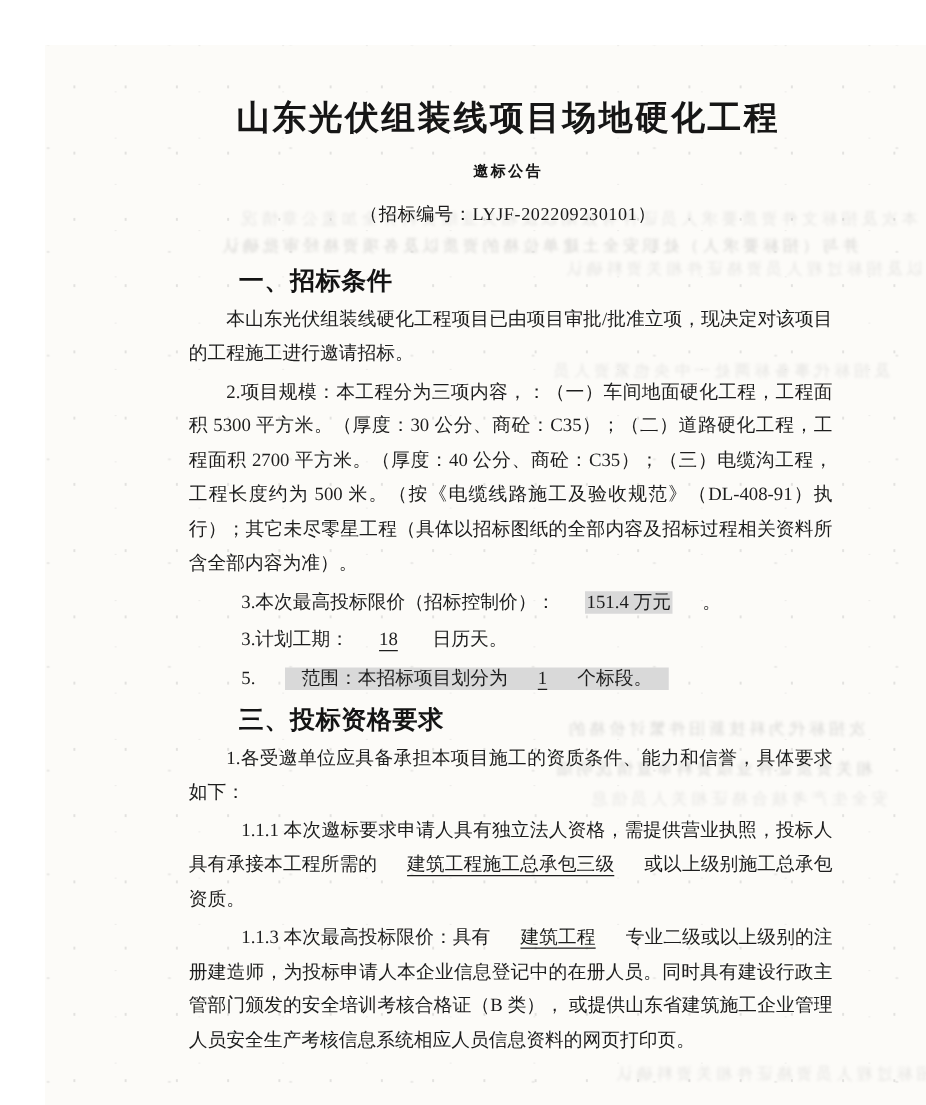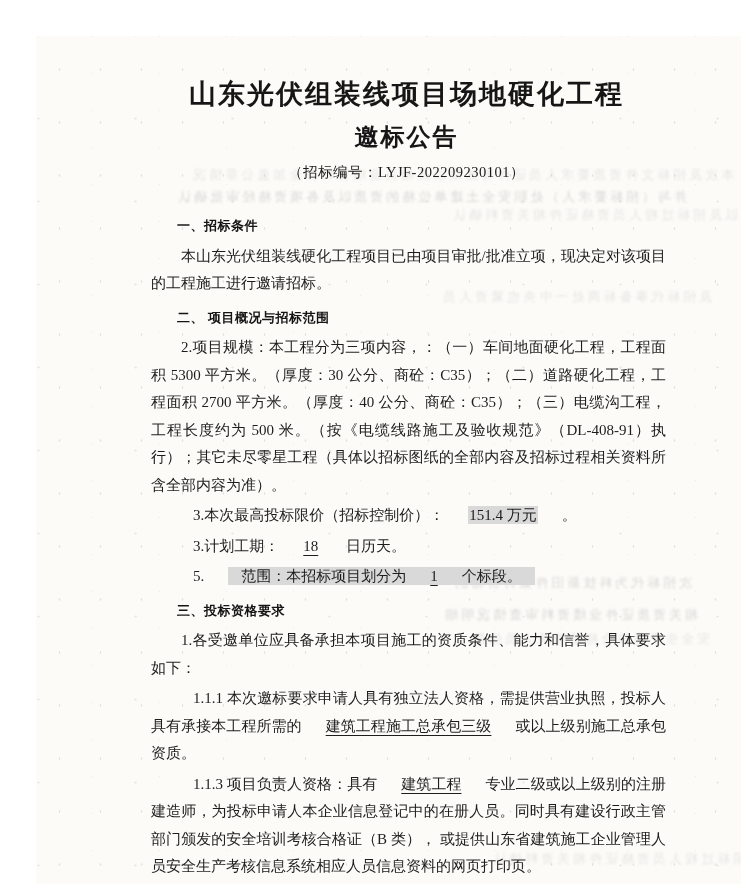--- a/index.html
+++ b/index.html
@@ -43,21 +43,21 @@
   .doc-title {
     font-family: "Liberation Sans", "DejaVu Sans", sans-serif;
     font-size: 27px;
     font-weight: 700;
     letter-spacing: 2px;
     line-height: 36px;
     color: #161616;
   }
   .doc-subtitle {
     font-family: "Liberation Sans", "DejaVu Sans", sans-serif;
-    font-size: 24px;
+    font-size: 12px;
     font-weight: 700;
     letter-spacing: 2px;
     line-height: 26px;
     margin-top: 12px;
     color: #161616;
   }
   .tender-no {
     font-size: 14.5px;
     font-weight: 400;
     letter-spacing: .5px;
@@ -68,21 +68,21 @@
 
   .content {
     margin: 30px 99px 0 103px;
     font-size: 15px;
     line-height: 27.5px;
     text-align: justify;
   }
   .content p { margin: 3px 0; text-indent: 2em; }
   .content h3 {
     font-family: "Liberation Sans", "DejaVu Sans", sans-serif;
-    font-size: 13px;
+    font-size: 20px;
     font-weight: 700;
     letter-spacing: .5px;
     margin: 6px 0 3px;
     text-indent: 2em;
     color: #141414;
   }
   .loc { margin-bottom: 6px; }
 
   .u {
     text-decoration: underline;
@@ -125,29 +125,28 @@
       <h2 class="doc-subtitle">邀标公告</h2>
       <div class="tender-no">（招标编号：LYJF-202209230101）</div>
     </header>
 
     <main class="content">
 
 
       <h3>一、招标条件</h3>
       <p>本山东光伏组装线硬化工程项目已由项目审批/批准立项，现决定对该项目的工程施工进行邀请招标。</p>
 
-      <h3>二、 项目概况与招标范围</h3>
       <p>2.项目规模：本工程分为三项内容，：（一）车间地面硬化工程，工程面积 5300 平方米。（厚度：30 公分、商砼：C35）；（二）道路硬化工程，工程面积 2700 平方米。（厚度：40 公分、商砼：C35）；（三）电缆沟工程，工程长度约为 500 米。（按《电缆线路施工及验收规范》（DL-408-91）执行）；其它未尽零星工程（具体以招标图纸的全部内容及招标过程相关资料所含全部内容为准）。</p>
       <p><span>3.本次最高投标限价（招标控制价）：</span><span class="hl">151.4 万元</span><span>。</span></p>
       <p><span>3.计划工期：</span><span class="u">18</span><span> 日历天。</span></p>
       <p><span>5.</span><span class="hl"><span>范围：本招标项目划分为</span><span class="u">1</span><span>个标段。</span></span></p>
 
       <h3>三、投标资格要求</h3>
       <p>1.各受邀单位应具备承担本项目施工的资质条件、能力和信誉，具体要求如下：</p>
       <p><span>1.1.1 本次邀标要求申请人具有独立法人资格，需提供营业执照，投标人具有承接本工程所需的</span><span class="u">建筑工程施工总承包三级</span><span>或以上级别施工总承包资质。</span></p>
-      <p><span>1.1.3 项目负责人资格：具有</span><span class="u">建筑工程</span><span>专业二级或以上级别的注册建造师，为投标申请人本企业信息登记中的在册人员。同时具有建设行政主管部门颁发的安全培训考核合格证（B 类）， 或提供山东省建筑施工企业管理人员安全生产考核信息系统相应人员信息资料的网页打印页。</span></p>
+      <p><span>1.1.3 本次最高投标限价：具有</span><span class="u">建筑工程</span><span>专业二级或以上级别的注册建造师，为投标申请人本企业信息登记中的在册人员。同时具有建设行政主管部门颁发的安全培训考核合格证（B 类）， 或提供山东省建筑施工企业管理人员安全生产考核信息系统相应人员信息资料的网页打印页。</span></p>
 
     </main>
 
     <div class="page-number">1</div>
 
   </div>
 </div>
 
 </body></html>

